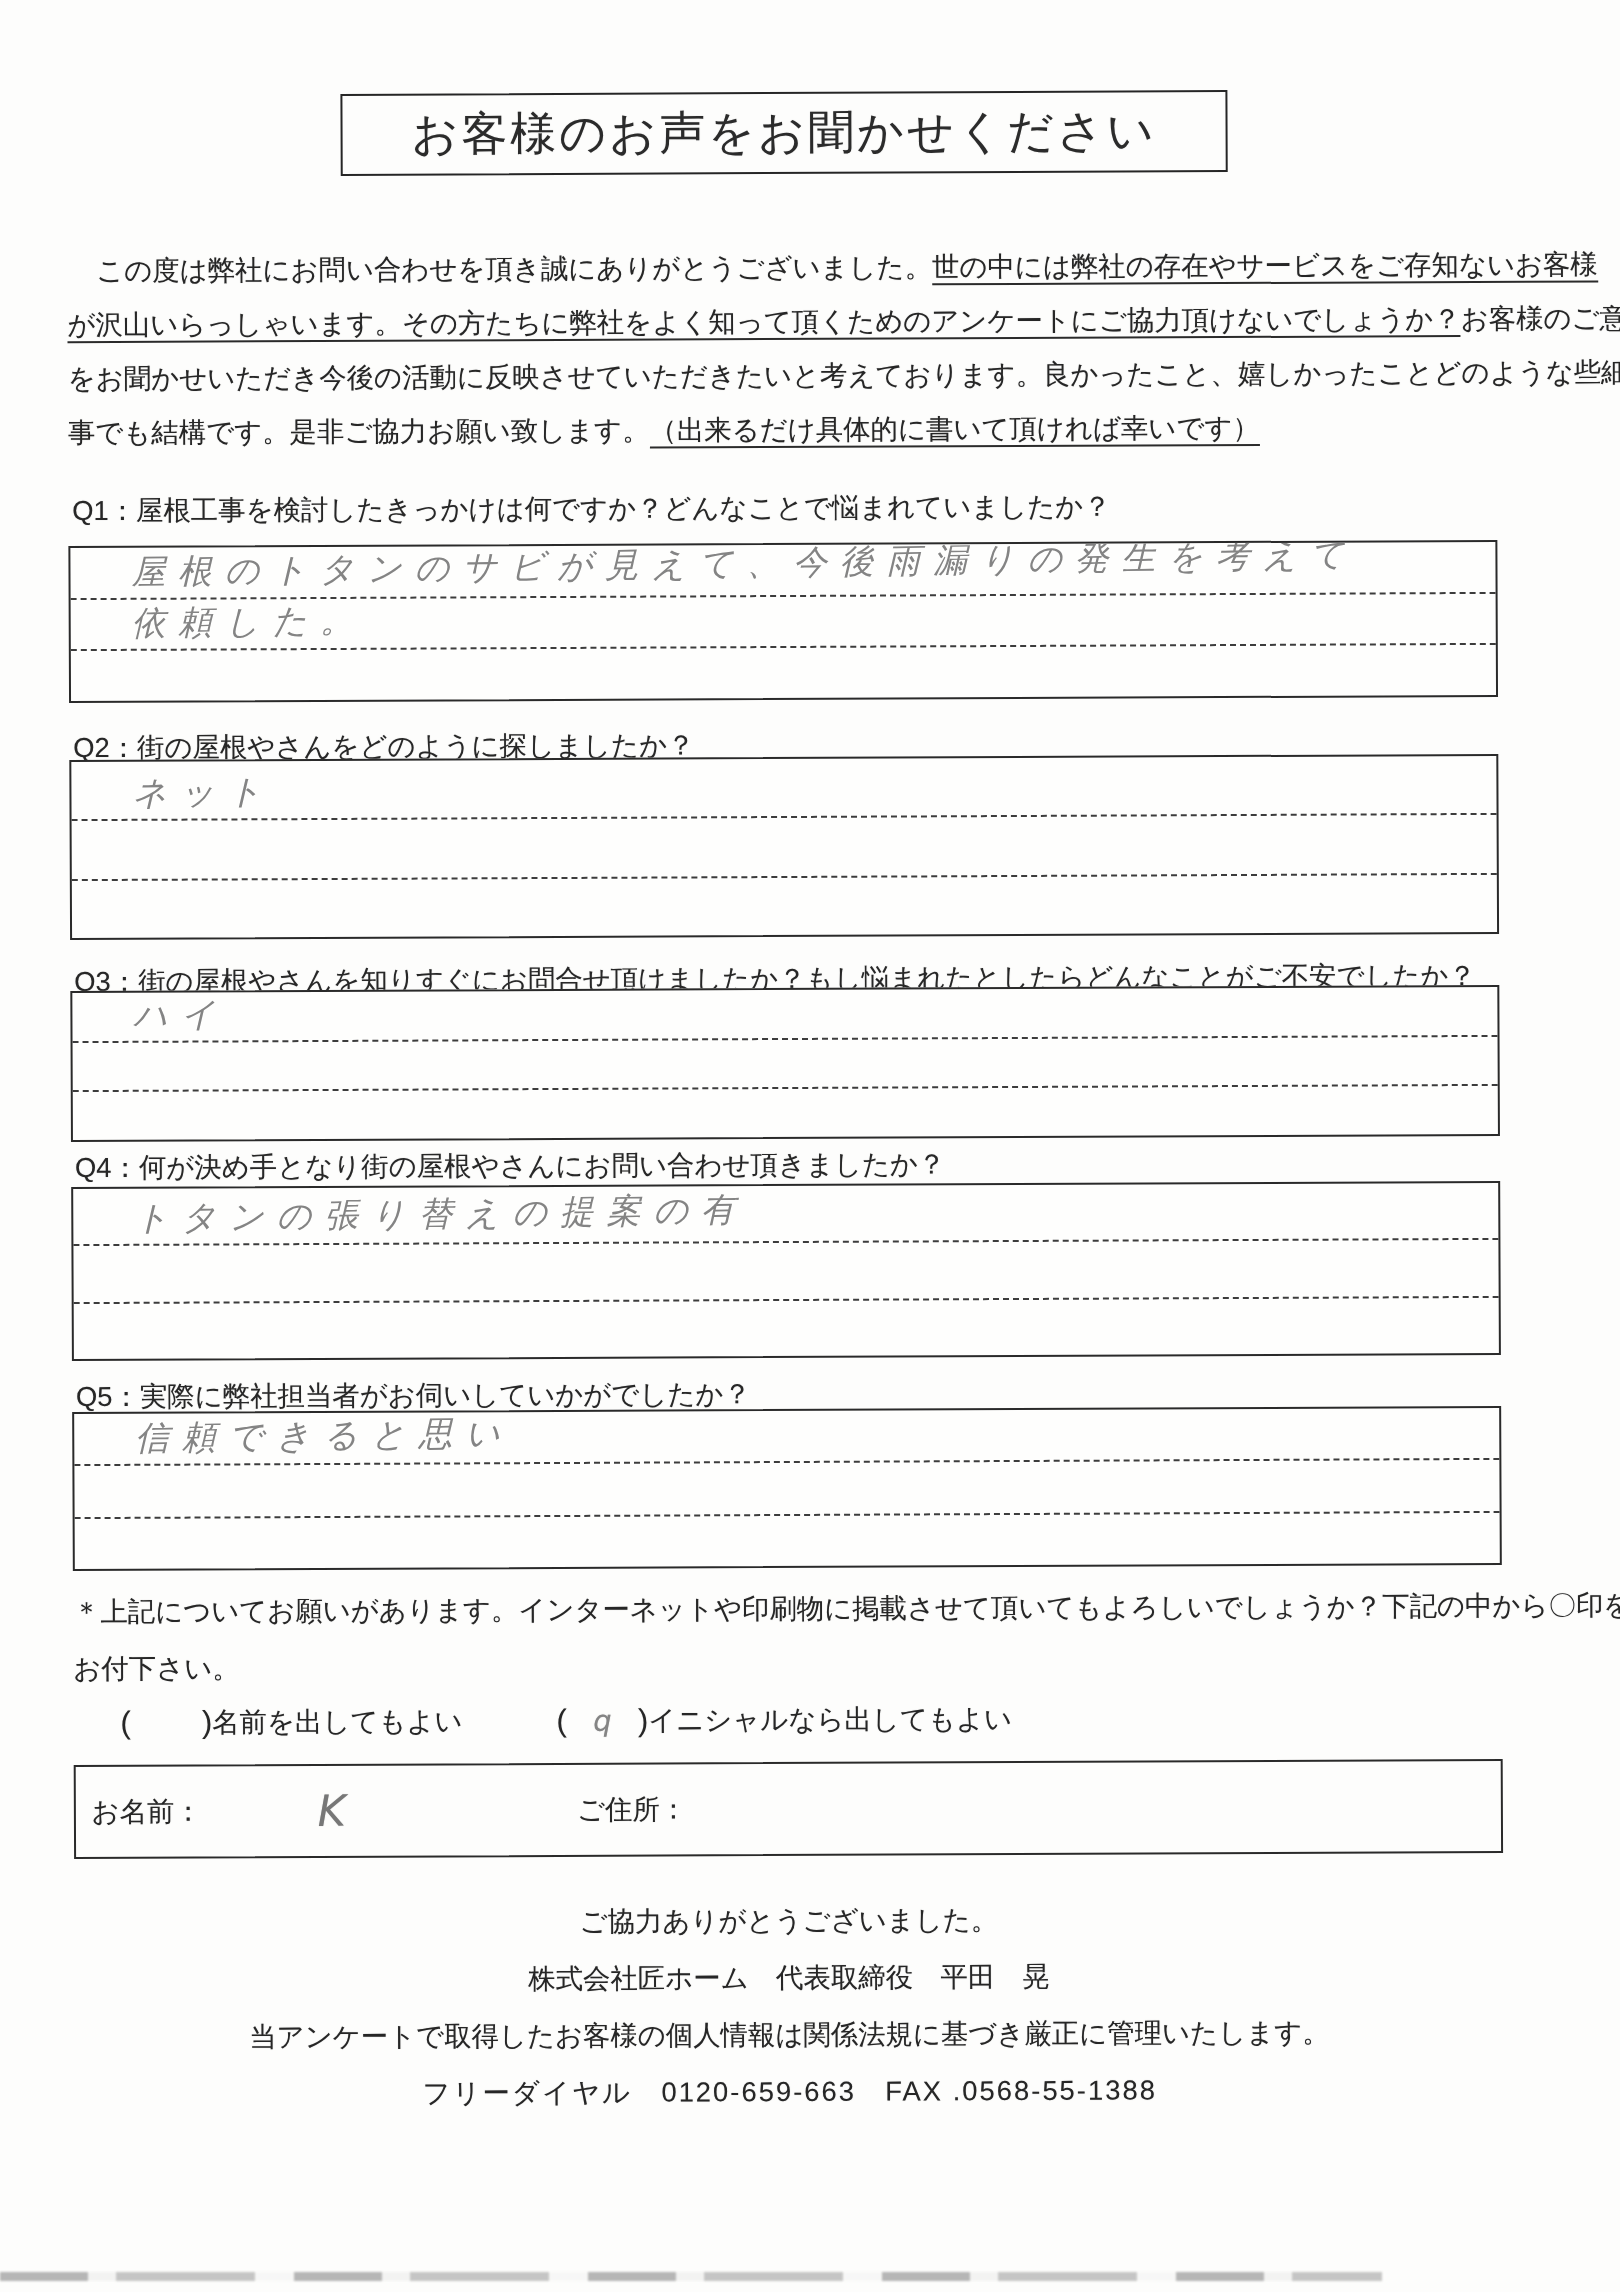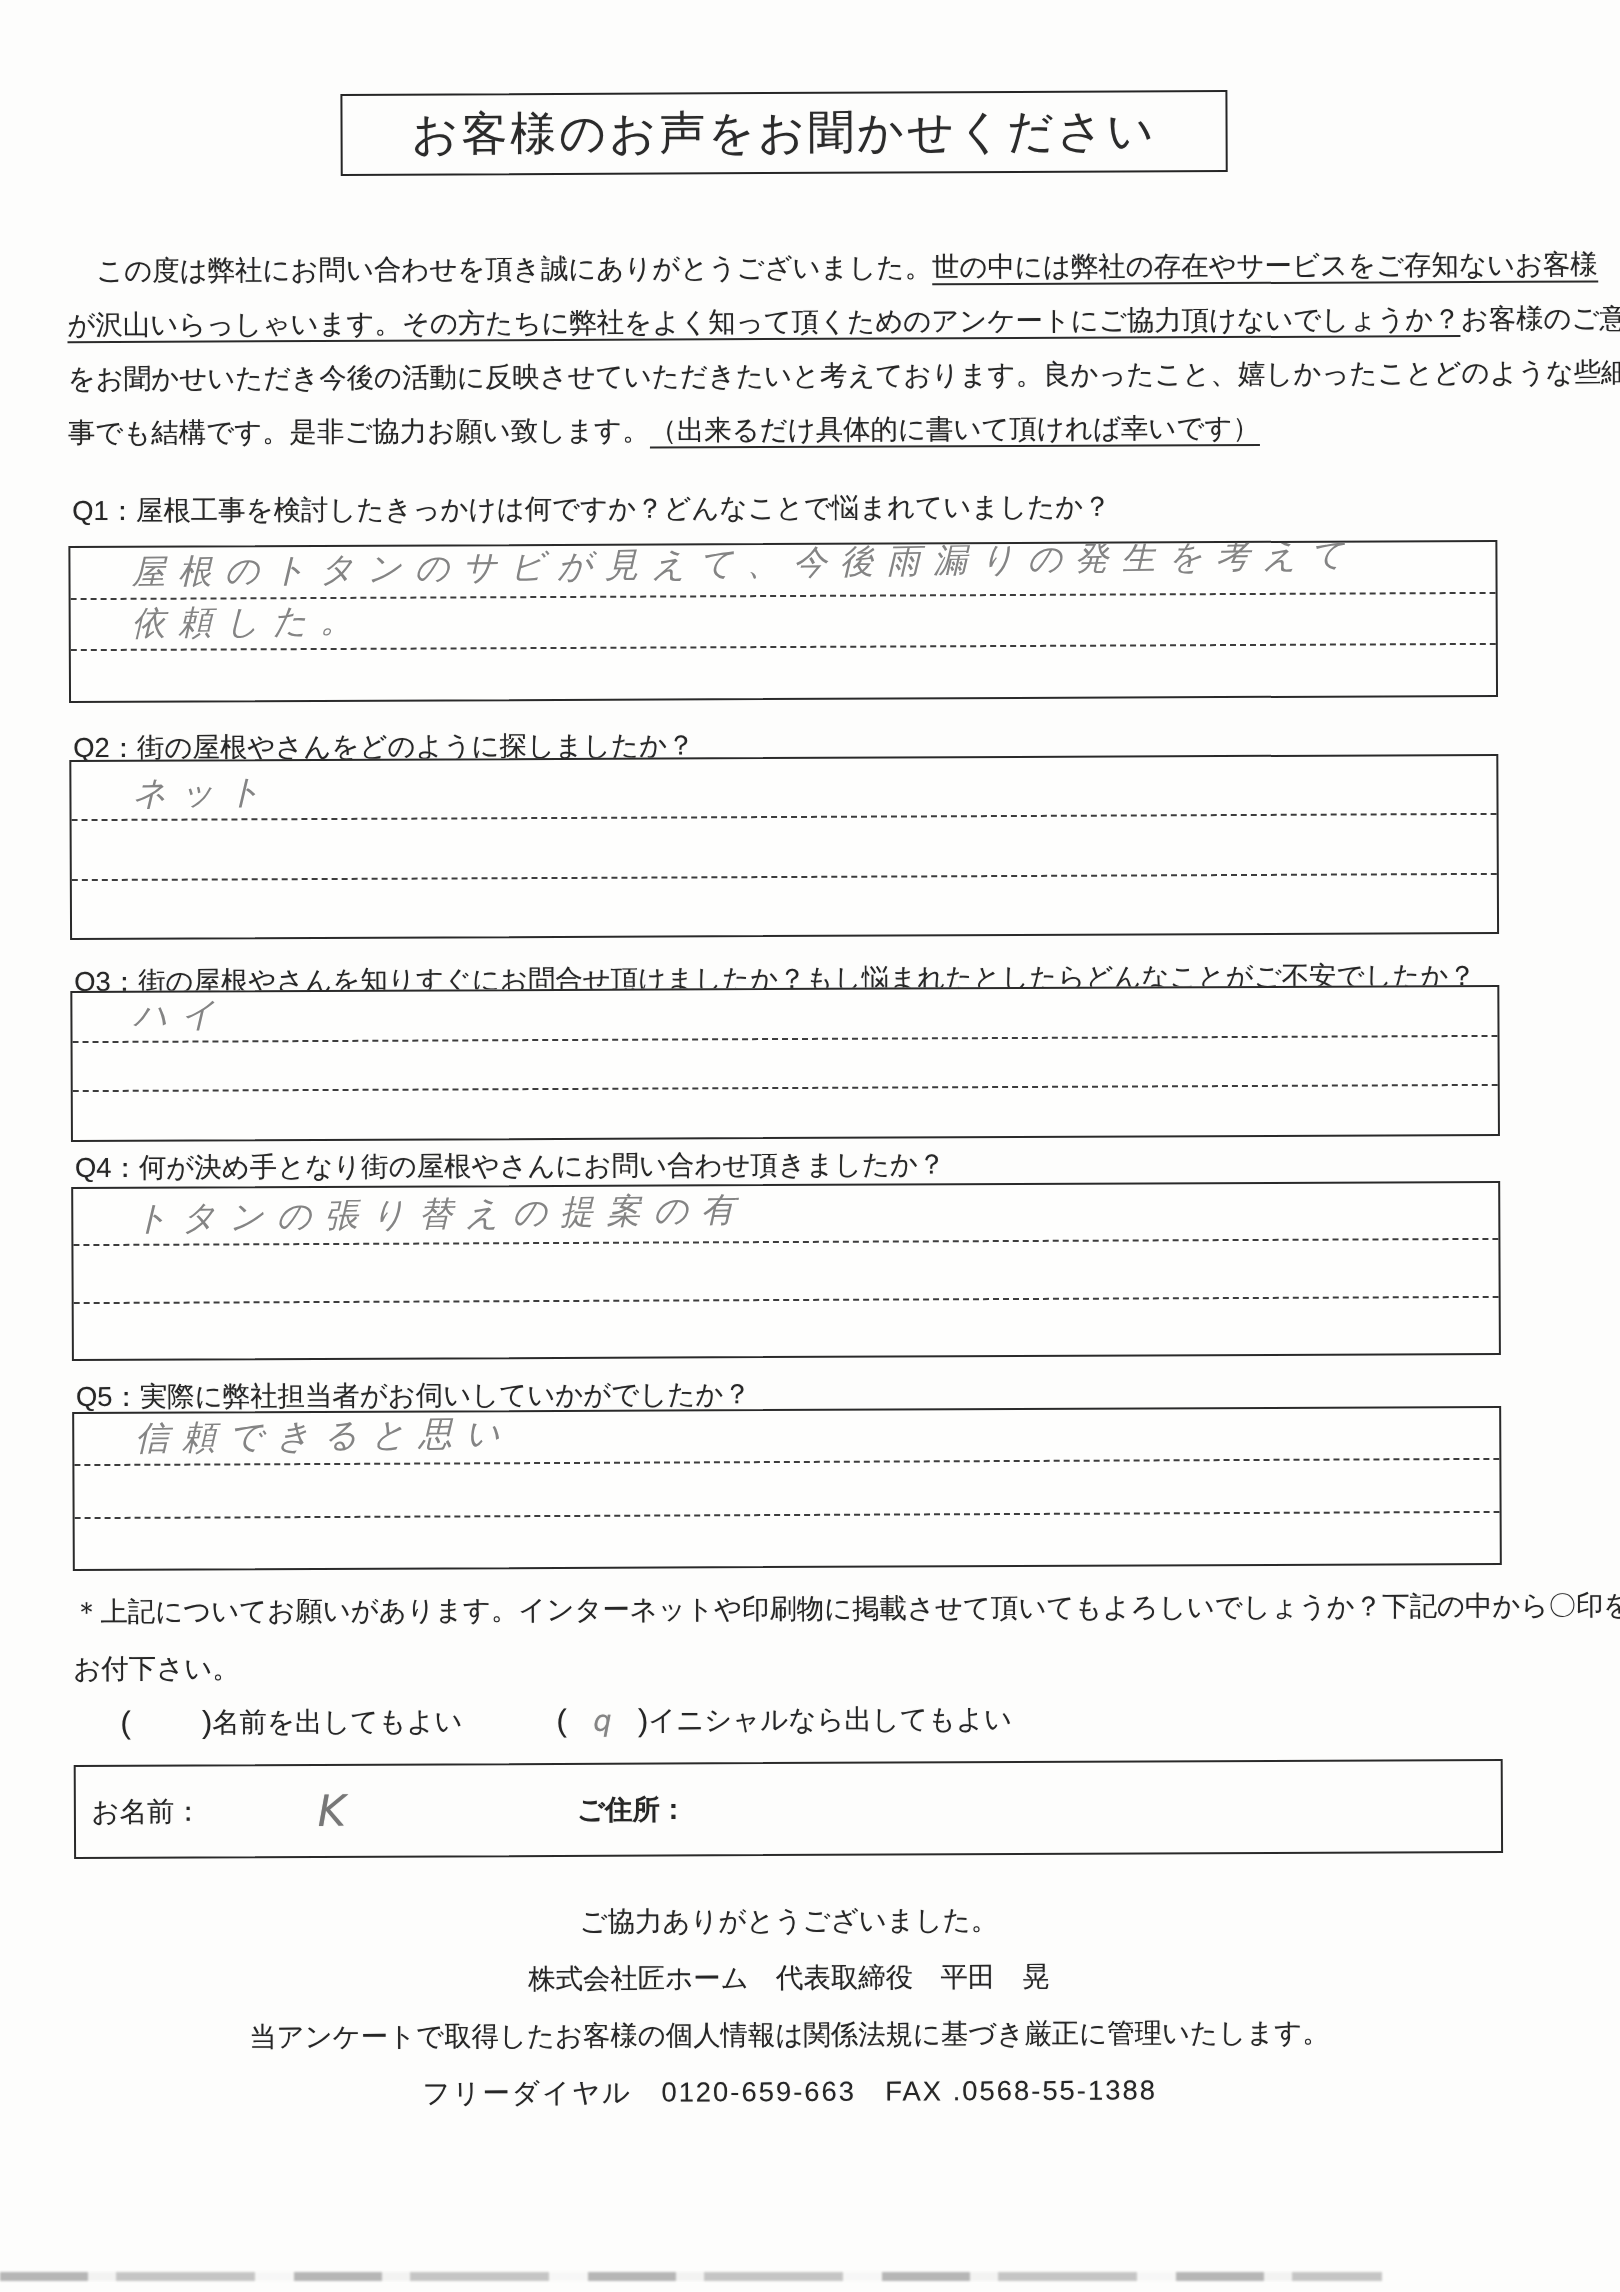--- a/index.html
+++ b/index.html
@@ -64,21 +64,21 @@
   .mark-slot.hw{ font-size:29px; letter-spacing:0; transform:none;}
 
   
   .name-box{
     position:absolute; left:0; top:1762px; width:1429px; height:94px;
     border:2.9px solid #2a2a2a; box-sizing:border-box;
     display:flex; align-items:center; font-size:27.4px; color:#262626;
     padding-left:15.7px;
   }
   .name-box .hw.name-k{ font-size:43px; letter-spacing:0; margin-left:116px; color:#777;}
-  .name-box .addr-label{ margin-left:231px;font-weight:bold;}
+  .name-box .addr-label{ margin-left:231px;}
   .name-box .addr-value{ margin-left:23.5px;}
 
   
   .footer{ position:absolute; left:0; top:1892px; width:1429px;
            text-align:center; font-size:27.4px; line-height:57px; color:#262626;}
   .footer .line{ display:block; white-space:nowrap;}
   .footer .contact{ letter-spacing:2px;}
 
   
   .scan-smudge{

